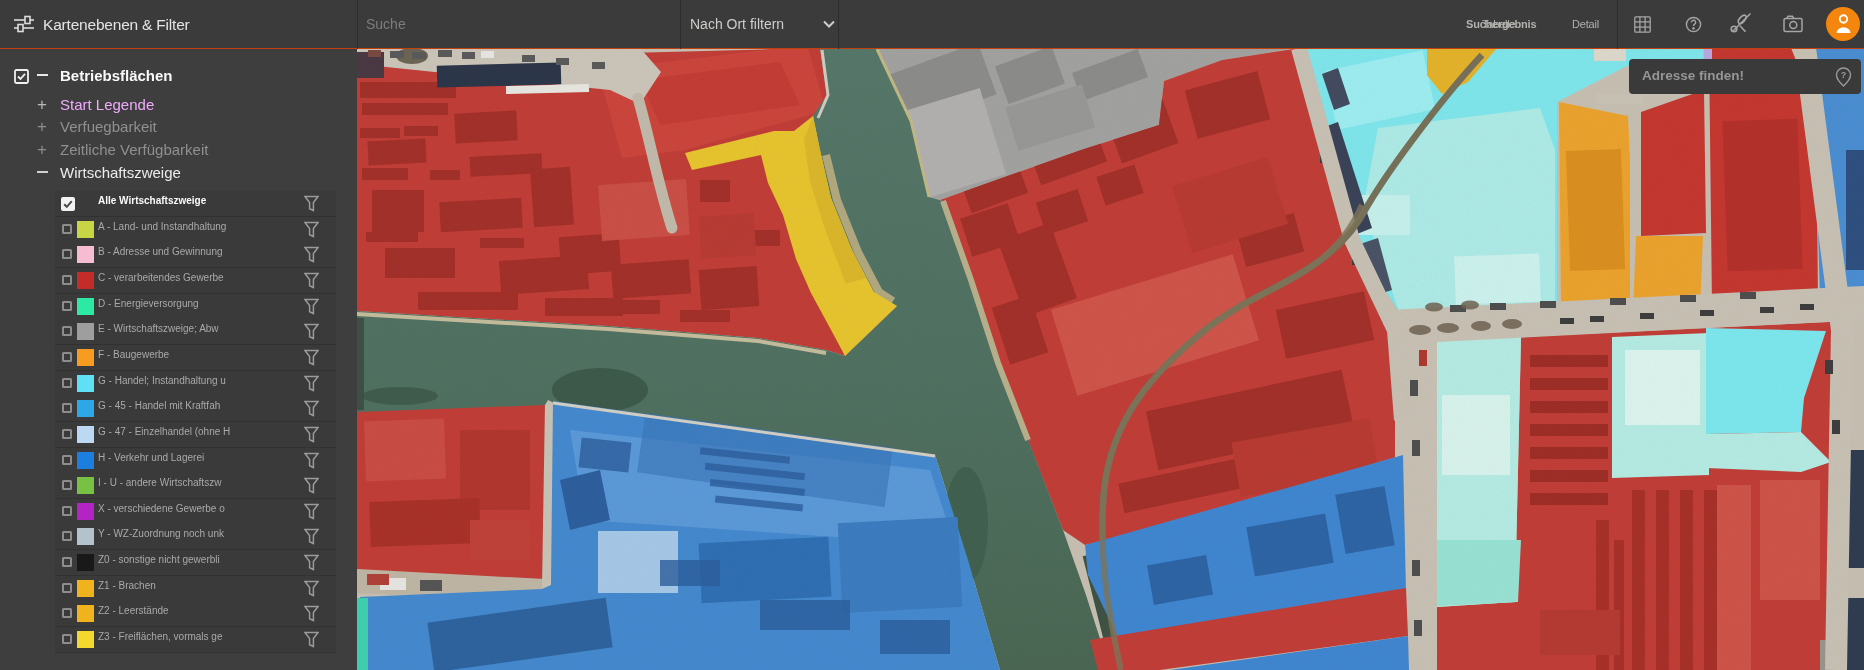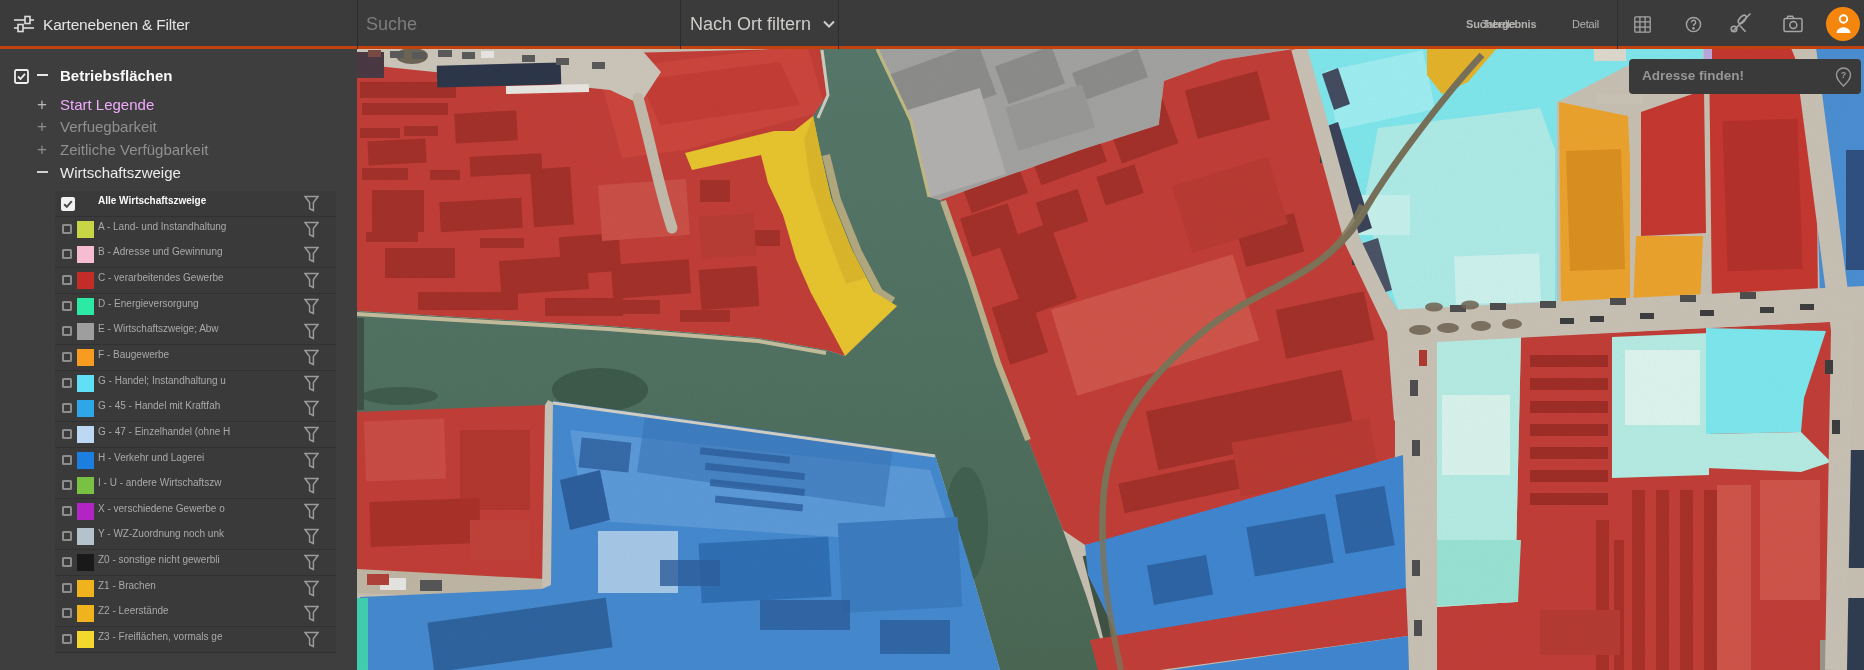--- a/index.html
+++ b/index.html
@@ -1,24 +1,24 @@
 <!DOCTYPE html>
 <html><head>
 <meta charset="utf-8">
 <style>
   * { margin:0; padding:0; box-sizing:border-box; }
   html,body { width:1864px; height:670px; overflow:hidden; background:#3e3e3e;
     font-family:"Liberation Sans", sans-serif; }
   #topbar { position:absolute; left:0; top:0; width:1864px; height:49px;
-    background:#3b3b3b; border-bottom:3px solid #c2410c; z-index:30; }
+    background:#3b3b3b; border-bottom:1px solid #c2410c; z-index:30; }
   .vsep { position:absolute; top:0; height:49px; width:1px; background:#2d2d2d; }
   #sidebar { position:absolute; left:0; top:49px; width:357px; height:621px;
     background:#3e3e3e; z-index:20; }
   #map { position:absolute; left:357px; top:49px; width:1507px; height:621px; z-index:1; }
-  .tb-txt { position:absolute; color:#c9c7c4; font-size:18px; line-height:49px; }
+  .tb-txt { position:absolute; color:#c9c7c4; font-size:14px; line-height:49px; }
   .row { position:absolute; left:55px; width:281px; height:26px;
     border-bottom:1px solid #313131; background:#3a3a3a; }
   .cb { position:absolute; width:10px; height:10px; border:2px solid #8d8d8d; border-radius:1.5px; }
   .sw { position:absolute; left:22px; top:4px; width:17px; height:17px; }
   .rlab { position:absolute; left:43px; top:4px; width:200px; height:18px; overflow:hidden;
     white-space:nowrap; color:#a9a9a9; font-size:10px; }
   .funnel { position:absolute; left:249px; top:4px; }
 </style>
 </head>
 <body>

